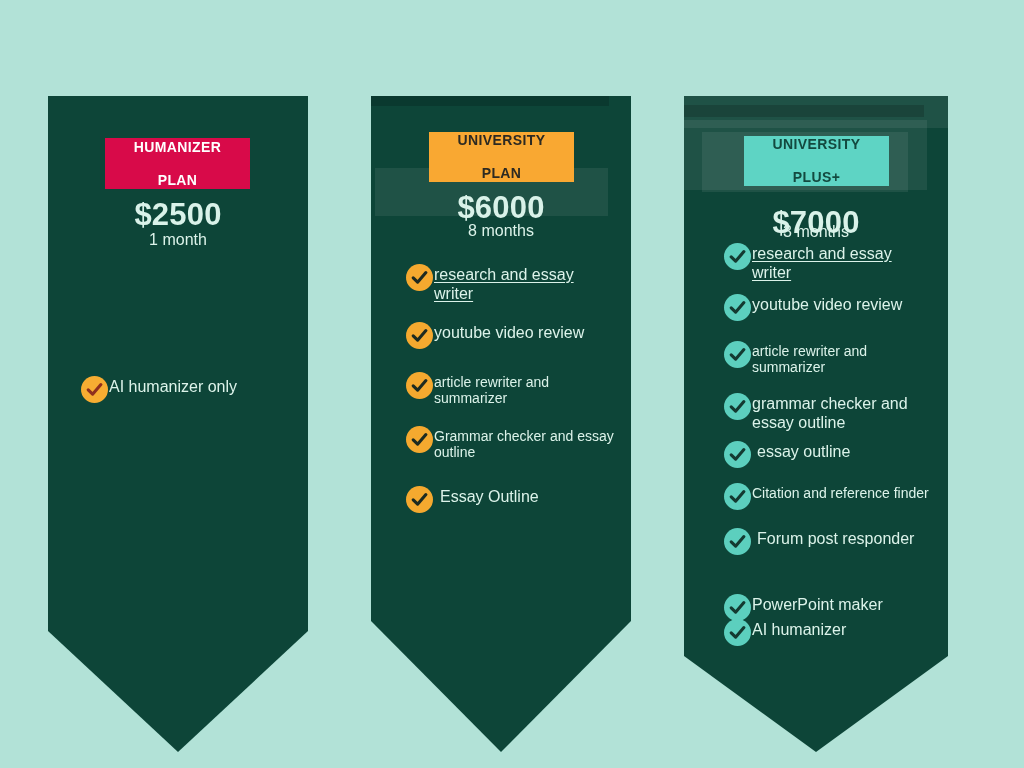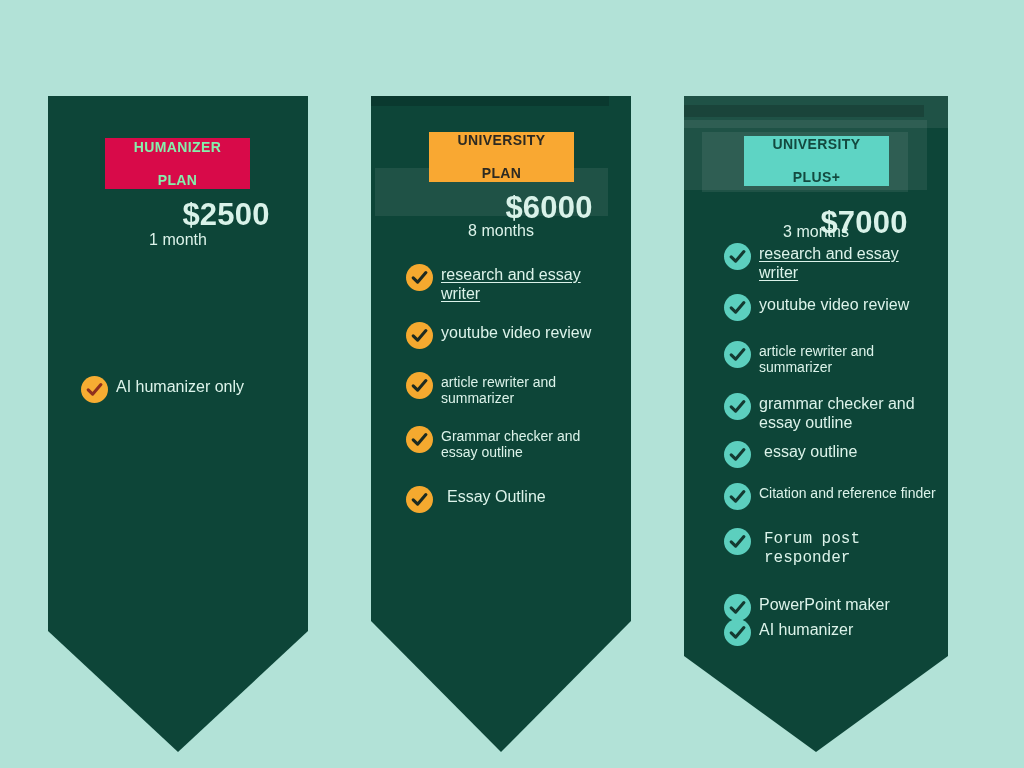--- a/index.html
+++ b/index.html
@@ -71,42 +71,41 @@
   .plan-badge span { display: block; width: 100%; }
 
   .price {
     position: absolute;
     width: 100%;
     text-align: center;
     color: #d9f2e9;
     font-weight: bold;
     font-size: 31px;
     letter-spacing: 0.2px;
-    padding-left: 48px;
   }
   .period {
     position: absolute;
     width: 100%;
     text-align: center;
     color: #dcf3ea;
     font-size: 16px;
   }
 
   .features {
     position: absolute;
     list-style: none;
     margin: 0;
     padding: 0;
     width: 100%;
   }
   .feature {
     position: absolute;
     display: flex;
     align-items: flex-start;
-    gap: 8px;
+    gap: 1px;
   }
   .check-icon {
     flex: 0 0 auto;
     width: 27px;
     height: 27px;
     border-radius: 50%;
     display: block;
   }
   .feature-label {
     color: #dcf3ea;
@@ -124,21 +123,21 @@
 <body>
 
 <div class="stage">
 
   <div class="card" style="left:48px; top:96px; width:260px; height:656px;">
     <div class="card-body" style="height:535px;"></div>
     <div class="card-tail" style="top:535px; height:121px;"></div>
 
     <div class="card-content" style="height:535px;">
       <div class="plan-badge" style="left:57px; top:42px; width:145px; height:51px; font-size:14px;
-                  background:#d80a49; color:#86efac;">
+                  background:#d80a49; color:#ffffff;">
         <span>
           <span>HUMANIZER</span><br>
           <span>PLAN</span>
         </span>
       </div>
 
       <div class="price" style="top:101px;">$2500</div>
       <div class="period" style="top:135px;">1 month</div>
 
       <ul class="features" style="top:0; left:0;">
@@ -293,21 +292,21 @@
         </li>
         <li class="feature" style="left:40px; top:387px; width:215px;">
           <span class="check-icon">
             <svg width="27" height="27" viewBox="0 0 27 27" aria-hidden="true">
               <circle cx="13.5" cy="13.5" r="13.5" fill="#5ccfbe"></circle>
               <path d="M7.2 13.9 L11.6 18.2 L19.9 8.6" fill="none" stroke="#143a31" stroke-width="3.1" stroke-linecap="round" stroke-linejoin="round"></path>
             </svg>
           </span>
           <span class="feature-label">Citation and reference finder</span>
         </li>
-        <li class="feature" style="left:40px; top:432px; width:205px;font-family:Liberation Mono, monospace;">
+        <li class="feature" style="left:40px; top:432px; width:205px;">
           <span class="check-icon">
             <svg width="27" height="27" viewBox="0 0 27 27" aria-hidden="true">
               <circle cx="13.5" cy="13.5" r="13.5" fill="#5ccfbe"></circle>
               <path d="M7.2 13.9 L11.6 18.2 L19.9 8.6" fill="none" stroke="#143a31" stroke-width="3.1" stroke-linecap="round" stroke-linejoin="round"></path>
             </svg>
           </span>
           <span class="feature-label big" style="padding-left:5px;">Forum post responder</span>
         </li>
         <li class="feature" style="left:40px; top:483px; width:215px;margin-top:15px;">
           <span class="check-icon">

